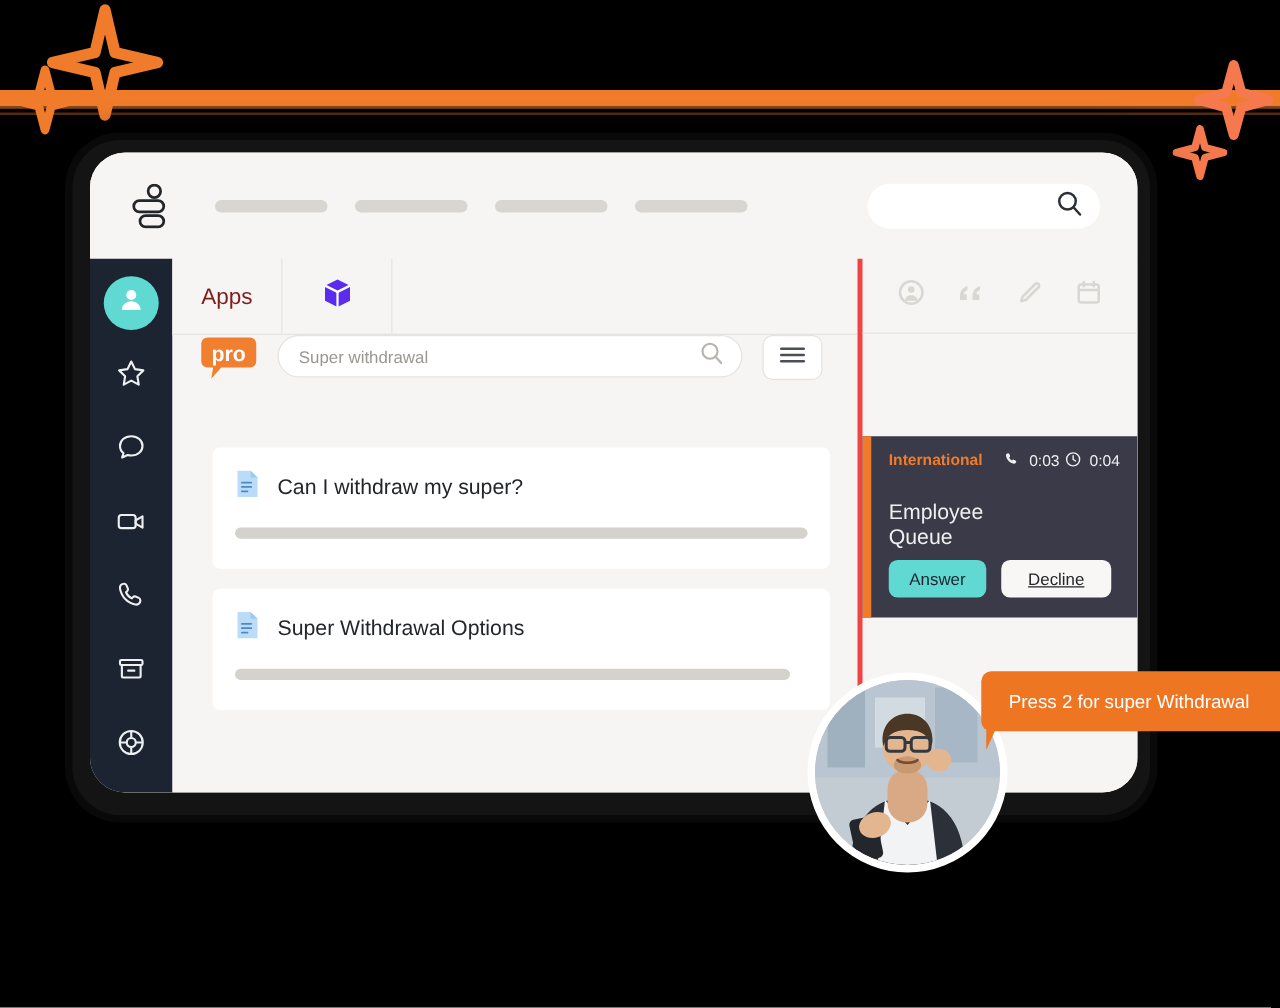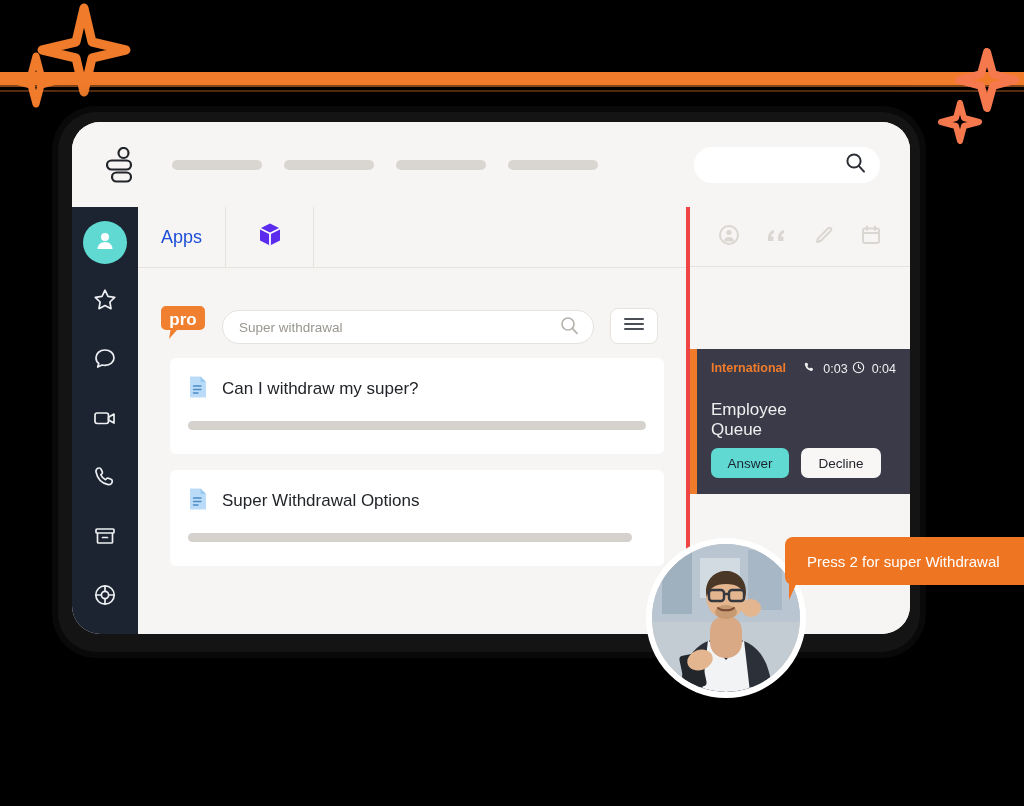--- a/index.html
+++ b/index.html
@@ -44,24 +44,24 @@
 
   
   .rail{width:66px;background:#1B2430;display:flex;flex-direction:column;align-items:center;padding-top:14px;box-sizing:border-box;flex:none;}
   .rail-item{width:44px;height:44px;display:flex;align-items:center;justify-content:center;margin-bottom:16px;border-radius:50%;}
   .rail-item.active{background:#5FD9D2;}
 
   
   .center{flex:1;display:flex;flex-direction:column;min-width:0;background:#F6F5F3;}
   .tabrow{height:60px;display:flex;align-items:stretch;border-bottom:1px solid #E7E4E0;background:#F6F5F3;}
   .tab{display:flex;align-items:center;justify-content:center;border-right:1px solid #E7E4E0;box-sizing:border-box;}
-  .tab-apps{width:88px;color:#1d4ed8;font-size:18px;}
+  .tab-apps{width:88px;color:#7f1d1d;font-size:18px;}
   .tab-cube{width:88px;}
 
-  .toolrow{height:76px;display:flex;align-items:flex-end;padding-left:22px;gap:16px;box-sizing:border-box;}
+  .toolrow{height:76px;display:flex;align-items:flex-start;padding-left:22px;gap:16px;box-sizing:border-box;}
   .prologo{width:46px;height:40px;flex:none;}
   .app-search{
     flex:none;width:372px;height:34px;border-radius:17px;background:#fff;border:1px solid #E6E3DF;
     display:flex;align-items:center;padding:0 14px;box-sizing:border-box;
   }
   .app-search input{
     border:0;outline:0;background:transparent;flex:1;font-size:13.5px;color:#6E6A66;
     font-family:"Liberation Sans", sans-serif;min-width:0;
   }
   .app-search input::placeholder{color:#9A9691;}
@@ -87,21 +87,21 @@
   }
   .call-rows{display:flex;justify-content:space-between;}
   .call-l{display:flex;flex-direction:column;gap:4px;}
   .call-r{display:flex;gap:4px;align-items:flex-start;}
   .call-queue-name{color:#F07C2B;font-size:12.5px;font-weight:bold;}
   .call-queue-sub{color:#EFEFEF;font-size:17px;margin-top:21px;}
   .call-time{color:#EFEFEF;font-size:12.5px;display:flex;align-items:center;gap:7px;}
   .call-btns{display:flex;gap:12px;margin-top:8px;}
   .btn{border:0;border-radius:7px;height:30px;font-size:13.5px;font-family:"Liberation Sans", sans-serif;cursor:pointer;}
   .btn-answer{background:#5FD9D2;color:#1B2430;width:78px;}
-  .btn-decline{background:#F8F7F5;color:#22252A;width:80px;}
+  .btn-decline{background:#F8F7F5;color:#22252A;width:88px;text-decoration:underline;}
 
   
   .person{
     position:absolute;left:646px;top:538px;width:160px;height:160px;border-radius:50%;
     border:6px solid #fff;box-sizing:border-box;overflow:hidden;background:#C7CBD0;
   }
   .callout{
     position:absolute;left:785px;top:537px;width:260px;height:48px;background:#EE7623;
     border-radius:8px;display:flex;align-items:center;padding-left:22px;box-sizing:border-box;
     color:#fff;font-size:15px;

